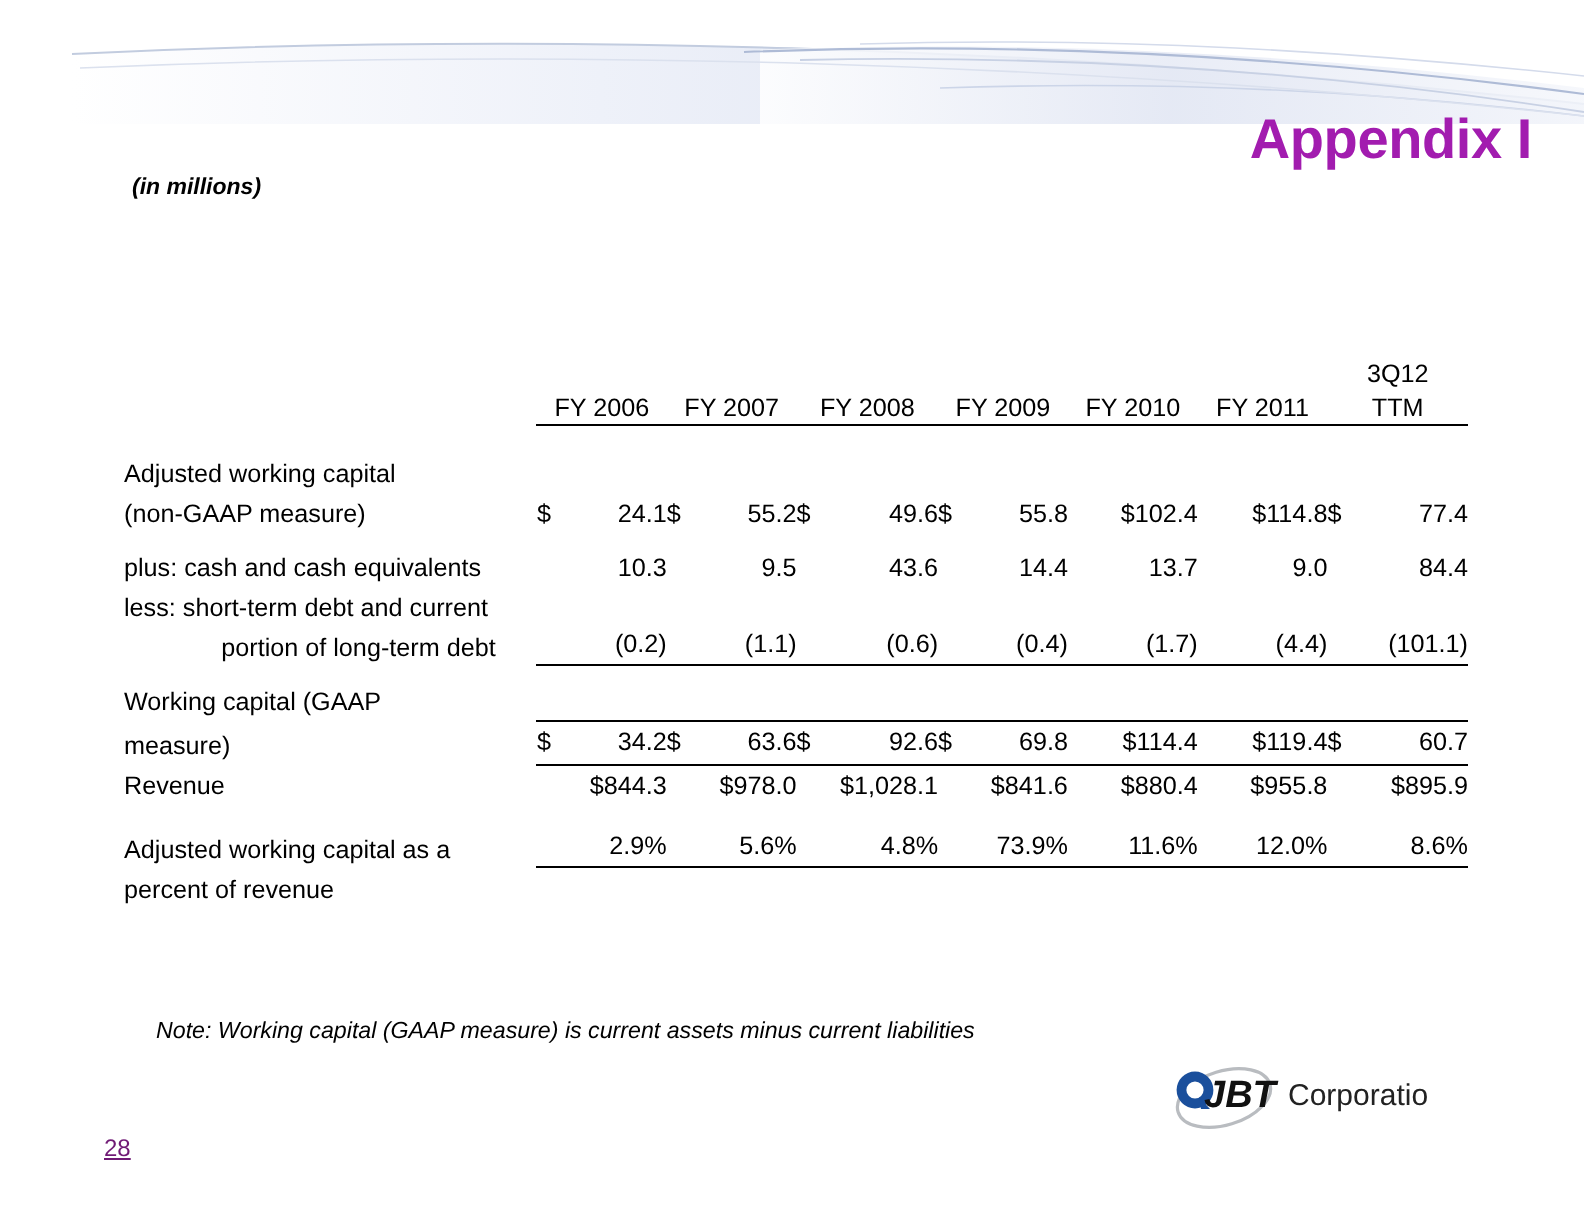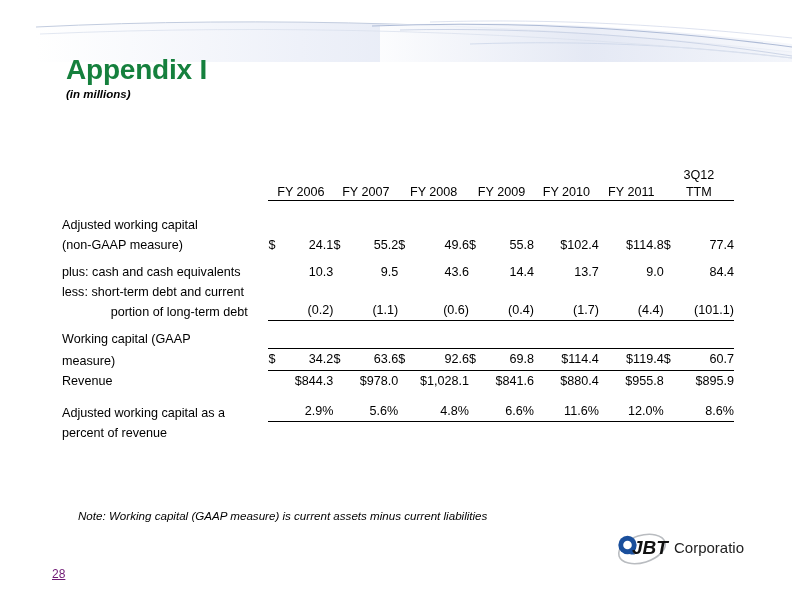--- a/index.html
+++ b/index.html
@@ -33,21 +33,22 @@
     left: 66px;
     top: 55px;
     width: 700px;
   }
   .slide-title {
     font-size: 28px;
     font-weight: bold;
     letter-spacing: -0.2px;
     line-height: 1.08;
     margin: 0;
-    color: #15803d;
+    color: #a21caf;
+    text-align: right;
   }
   .slide-subtitle {
     font-size: 16.5px;
     font-weight: bold;
     font-style: italic;
     line-height: 1.18;
     margin: 5px 0 0 0;
     color: #000;
   }
   .slide-units {
@@ -84,20 +85,21 @@
   .hdr-cell {
     text-align: center;
     font-size: 12.6px;
     padding: 0 3px 1px 3px;
     white-space: nowrap;
     border-bottom: 1px solid #000;
   }
   .hdr-cell .hdr-top {
     display: block;
     line-height: 1.25;
+    margin-top: 12px;
   }
   .hdr-cell .hdr-main {
     display: block;
     line-height: 1.3;
   }
   .hdr-spacer-row td { height: 13px; }
 
   
   .numcell {
     padding: 0 4px 0 4px;
@@ -154,21 +156,21 @@
   .page-num {
     position: absolute;
     left: 52px;
     top: 567px;
     font-size: 12px;
     color: #701a75;
     text-decoration: underline;
   }
   .brand-logo {
     position: absolute;
-    left: 612px;
+    left: 582px;
     top: 526px;
     width: 132px;
     height: 44px;
   }
   .brand-logo svg { display: block; }
 </style>
 </head>
 <body>
 
 <div class="swoosh-band">
@@ -663,21 +665,21 @@
         </td>
         <td class="numcell rule-under">
           <div class="nc-inner">
             <span class="cur"></span>
             <span class="val">4.8%</span>
           </div>
         </td>
         <td class="numcell rule-under">
           <div class="nc-inner">
             <span class="cur"></span>
-            <span class="val">6.6%</span>
+            <span class="val">73.9%</span>
           </div>
         </td>
         <td class="numcell rule-under">
           <div class="nc-inner">
             <span class="cur"></span>
             <span class="val">11.6%</span>
           </div>
         </td>
         <td class="numcell rule-under">
           <div class="nc-inner">

